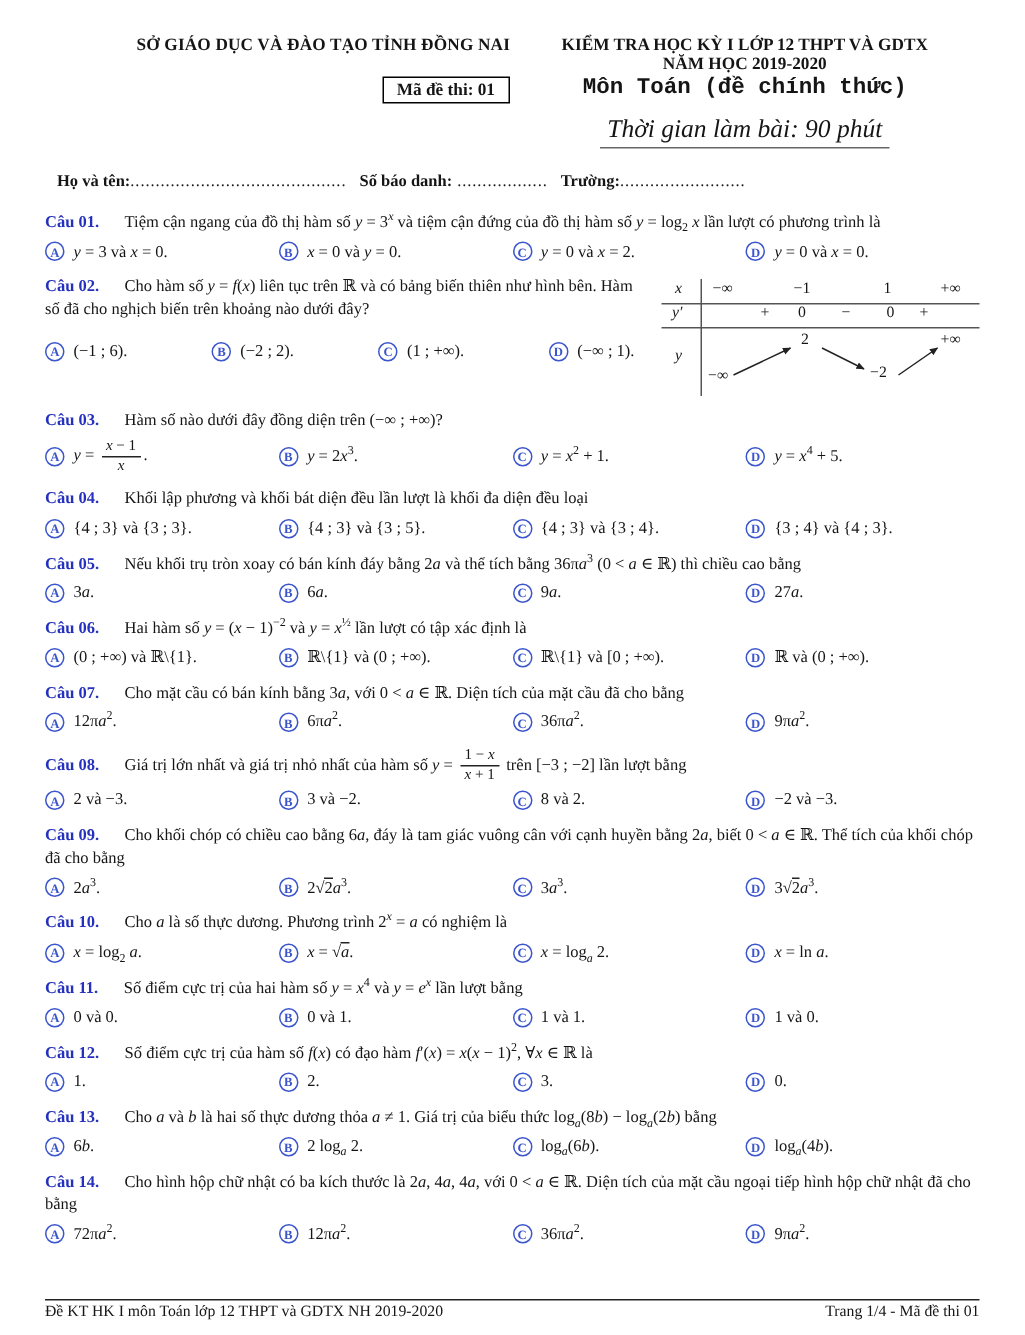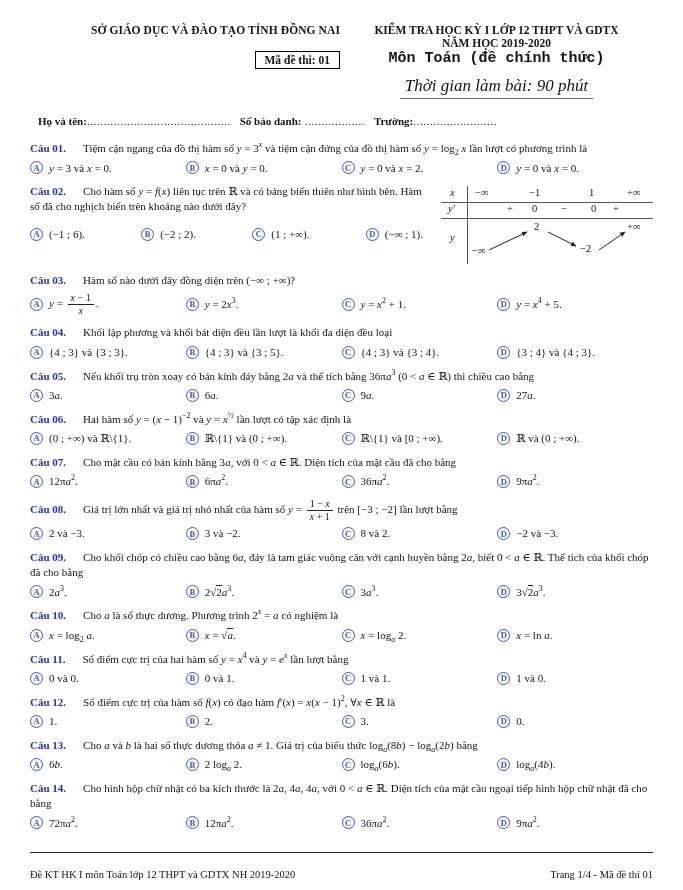--- a/index.html
+++ b/index.html
@@ -47,21 +47,21 @@
 
   
   .bbt { position:relative; width:212px; height:78px; flex:0 0 auto; font-size:10.5px; margin-top:2px; }
   .bbt span { position:absolute; white-space:nowrap; }
   .bbt .hline { position:absolute; left:0; right:0; height:1px; background:#555; }
   .bbt .vline { position:absolute; width:1px; top:0; bottom:0; background:#555; }
   .bbt-h { font-style:italic; }
   .bbt svg { position:absolute; left:0; top:0; }
 
   
-  .footer { position:absolute; left:30px; right:30px; bottom:10px; border-top:1px solid #222; padding-top:16px; display:flex; justify-content:space-between; font-size:10.5px; }
+  .footer { position:absolute; left:30px; right:30px; bottom:10px; border-top:1px solid #222; padding-top:2px; display:flex; justify-content:space-between; font-size:10.5px; }
 </style>
 </head>
 <body>
 
 <div class="page">
 
   <div class="hdr">
     <div class="hdr-left">
       <div class="org">SỞ GIÁO DỤC VÀ ĐÀO TẠO TỈNH ĐỒNG NAI</div>
       <div class="code-box">Mã đề thi: 01</div>

